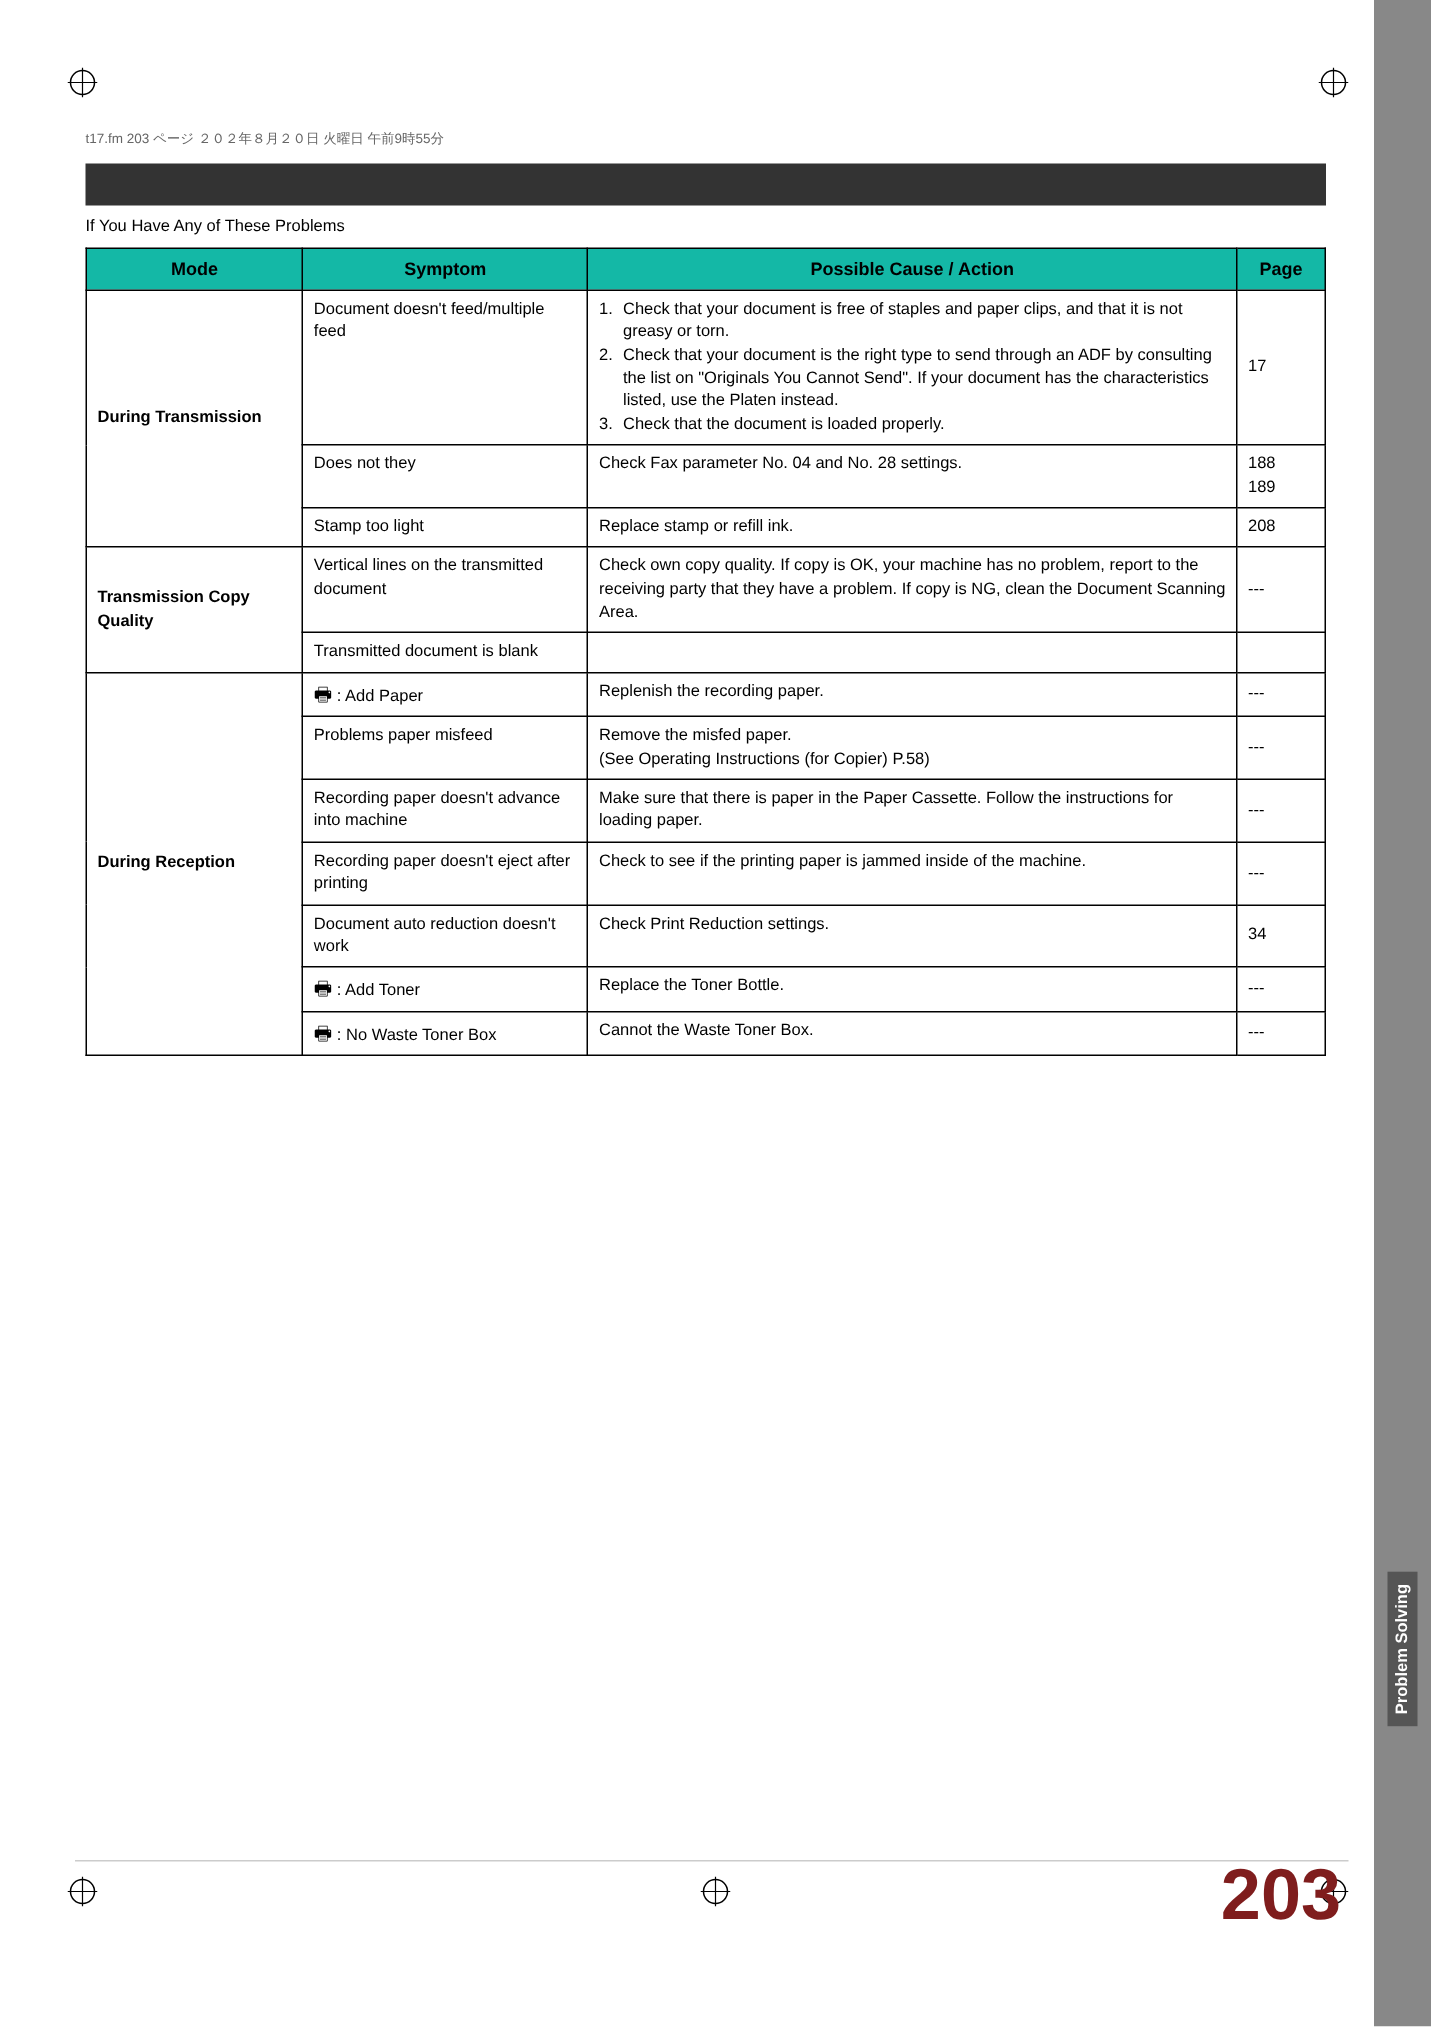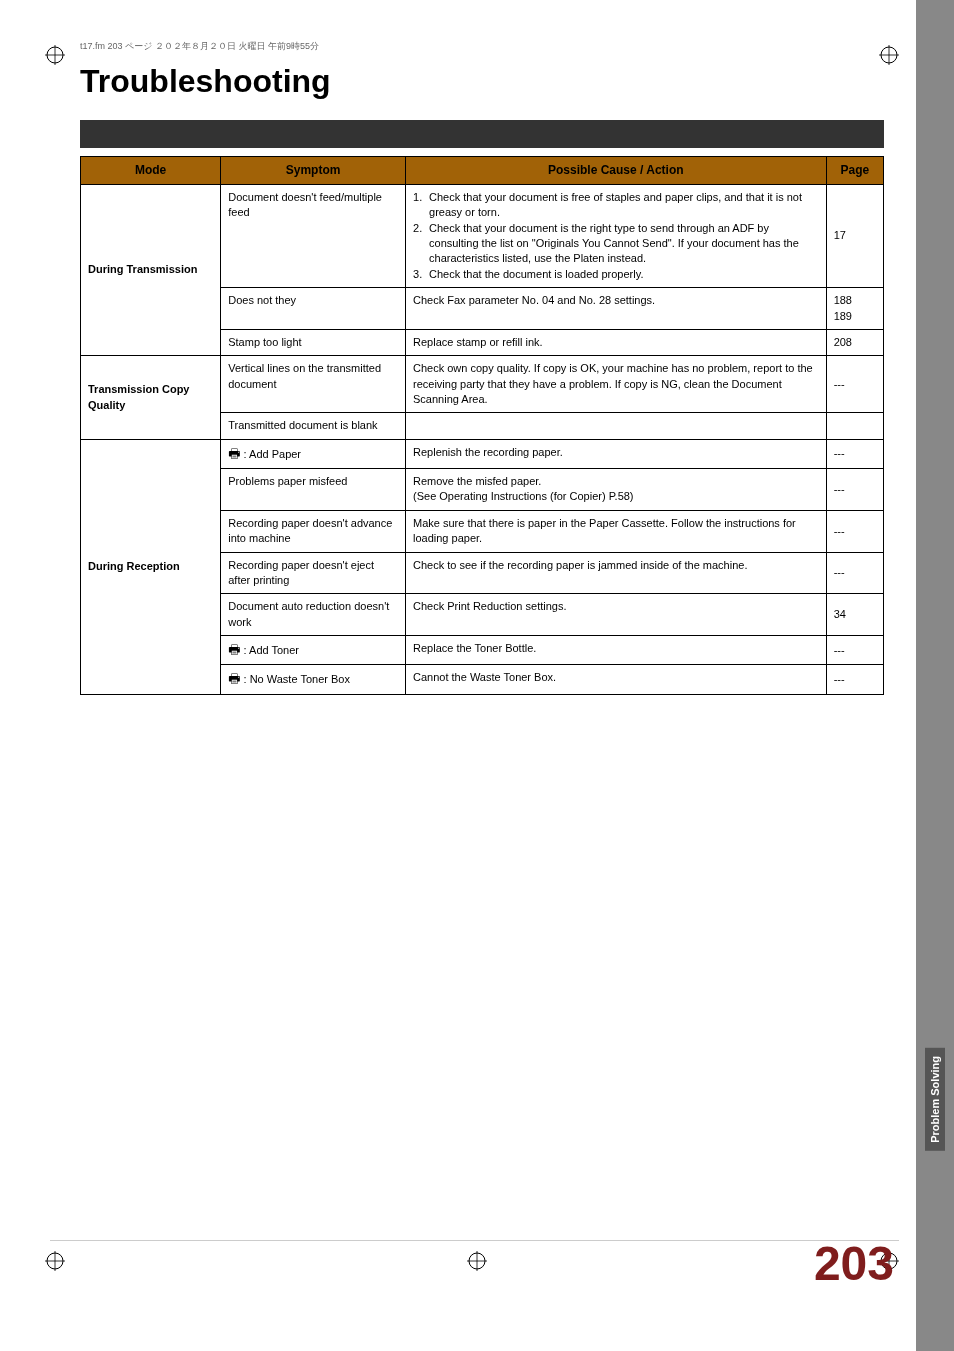--- a/index.html
+++ b/index.html
@@ -59,22 +59,22 @@
     }
 
     .reg-tl { top: 45px; left: 45px; }
     .reg-tr { top: 45px; right: 55px; }
     .reg-bl { bottom: 80px; left: 45px; }
     .reg-br { bottom: 80px; right: 55px; }
     .reg-bc { bottom: 80px; left: 50%; transform: translateX(-50%); }
 
     
     .content {
-      margin: 0 50px 0 80px;
-      padding-top: 40px;
+      margin: 0 50px 0 57px;
+      padding-top: 86px;
       padding-right: 20px;
     }
 
     
     .header-info {
       font-size: 9px;
       color: #666;
       margin-bottom: 10px;
       margin-left: 0;
     }
@@ -116,21 +116,21 @@
       border: 1px solid #000;
       padding: 5px 7px;
       vertical-align: top;
       font-size: 11px;
       line-height: 1.4;
     }
 
     .trouble-table th {
       font-weight: bold;
       text-align: center;
-      background: #a16207;
+      background: #14b8a6;
       font-size: 12px;
     }
 
     .trouble-table td.mode-cell {
       font-weight: normal;
       vertical-align: middle;
       width: 110px;
     }
 
     .trouble-table td.symptom-cell {
@@ -217,24 +217,24 @@
         <circle cx="10" cy="10" r="8" fill="none" stroke="#000" stroke-width="1"></circle>
         <line x1="10" y1="0" x2="10" y2="20" stroke="#000" stroke-width="0.8"></line>
         <line x1="0" y1="10" x2="20" y2="10" stroke="#000" stroke-width="0.8"></line>
       </svg>
   </div>
 
   <div class="content">
 
     <div class="header-info">t17.fm  203 ページ  ２０２年８月２０日  火曜日  午前9時55分</div>
 
-    <h1 class="page-title">Troubleshooting</h1>
 
     <div class="section-header-bar"></div>
 
+    <p class="subtitle">If You Have Any of These Problems</p>
 
     <table class="trouble-table">
       <thead>
         <tr>
           <th>Mode</th>
           <th>Symptom</th>
           <th>Possible Cause / Action</th>
           <th>Page</th>
         </tr>
       </thead>
@@ -295,21 +295,21 @@
           <td class="cause-cell">Remove the misfed paper.<br>(See Operating Instructions (for Copier) P.58)</td>
           <td class="page-cell">---</td>
         </tr>
         <tr>
           <td class="symptom-cell">Recording paper doesn't advance into machine</td>
           <td class="cause-cell">Make sure that there is paper in the Paper Cassette. Follow the instructions for loading paper.</td>
           <td class="page-cell">---</td>
         </tr>
         <tr>
           <td class="symptom-cell">Recording paper doesn't eject after printing</td>
-          <td class="cause-cell">Check to see if the recording paper is jammed inside of the machine.</td>
+          <td class="cause-cell">Check to see if the printing paper is jammed inside of the machine.</td>
           <td class="page-cell">---</td>
         </tr>
         <tr>
           <td class="symptom-cell">Document auto reduction doesn't work</td>
           <td class="cause-cell">Check Print Reduction settings.</td>
           <td class="page-cell">34</td>
         </tr>
         <tr>
           <td class="symptom-cell">
             <span style="font-size:13px;">🖶</span> : Add Toner

